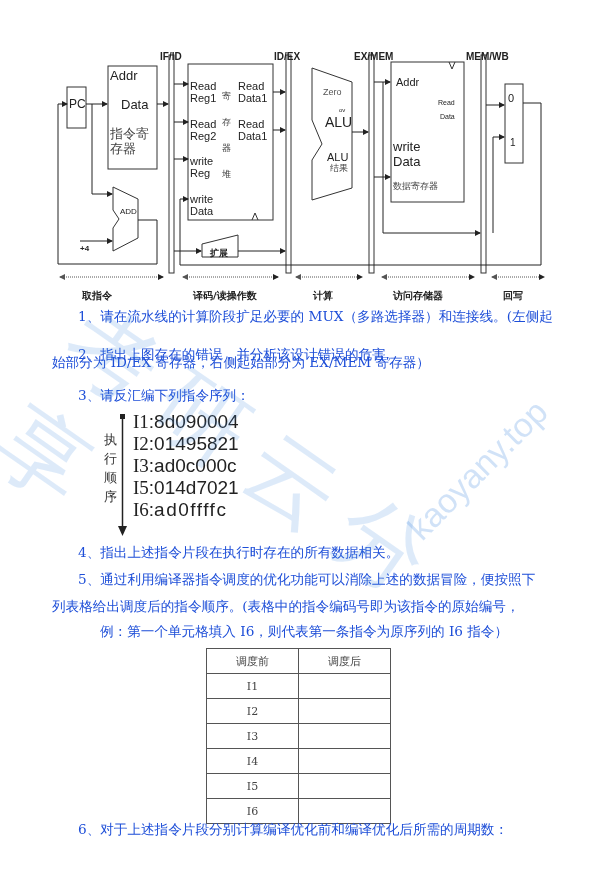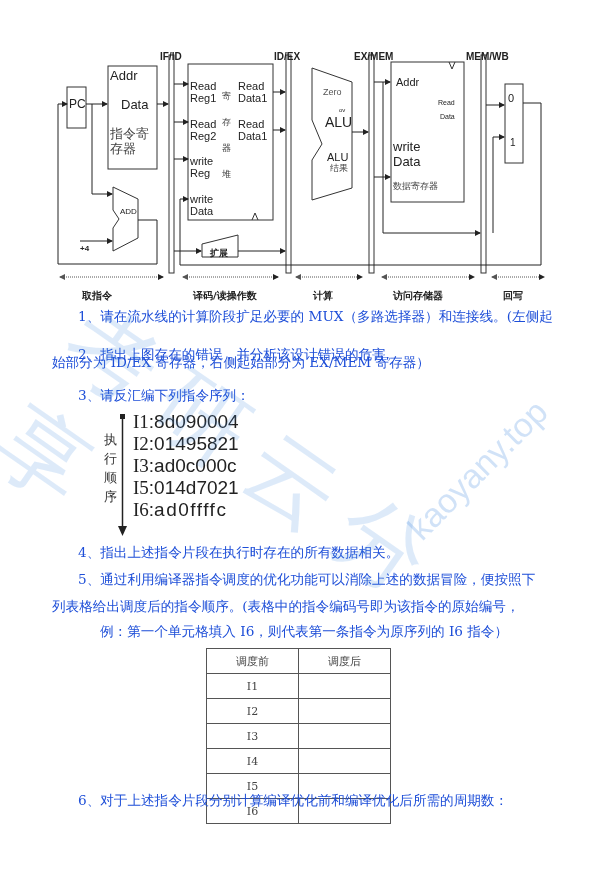--- a/index.html
+++ b/index.html
@@ -206,16 +206,16 @@
     <td>I5</td>
     <td></td>
   </tr>
   <tr>
     <td>I6</td>
     <td></td>
   </tr>
 </tbody>
   </table>
 
-<div class="para indent" style="top:790px;">6、对于上述指令片段分别计算编译优化前和编译优化后所需的周期数：</div>
+<div class="para indent" style="top:819px;">6、对于上述指令片段分别计算编译优化前和编译优化后所需的周期数：</div>
 
 <div class="wm" style="left:400px;top:520px;font-size:34px;transform:rotate(-45deg);transform-origin:left top;">kaoyany.top</div>
 <div class="wm" style="left:110px;top:280px;font-size:90px;font-family:'DejaVu Serif',serif;transform:rotate(35deg);transform-origin:left top;letter-spacing:20px;opacity:0.18;">考研云分享</div>
 
 </body></html>

